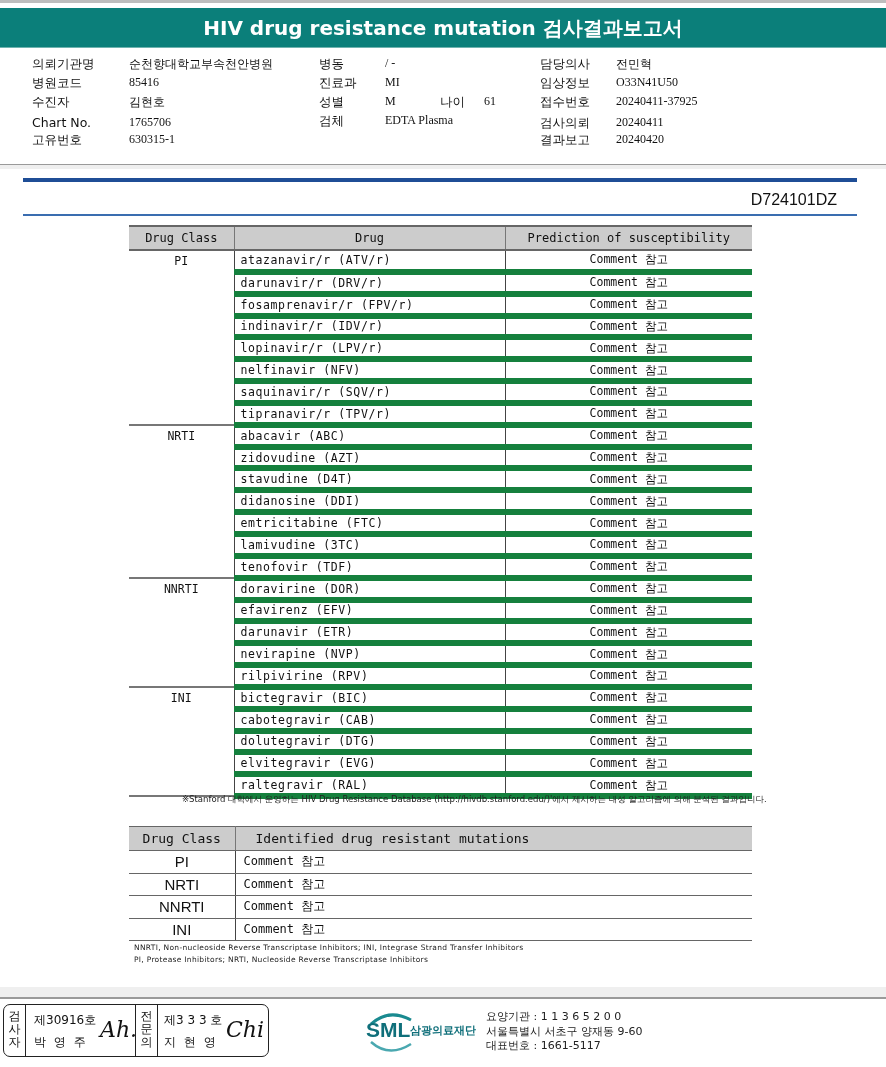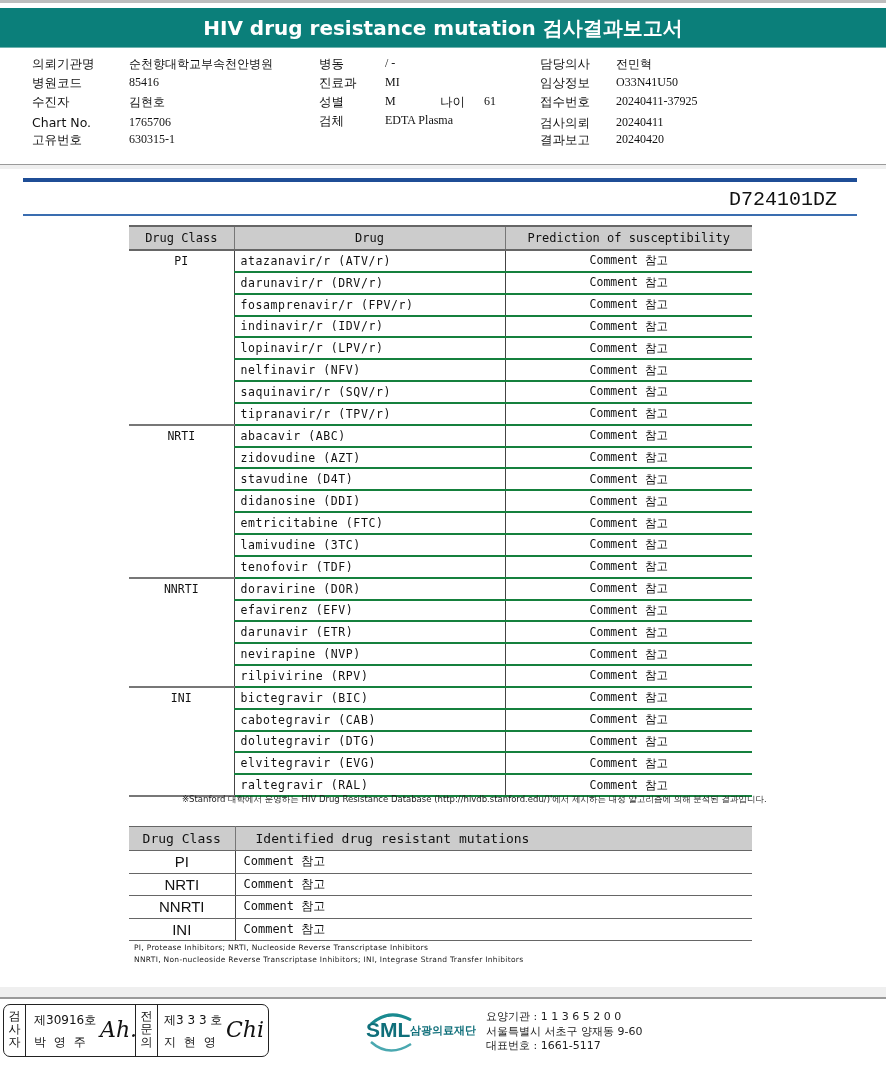--- a/index.html
+++ b/index.html
@@ -20,29 +20,29 @@
 
     .sep1 { position: absolute; left: 0; top: 164px; width: 886px; height: 1px; background: #9a9a9a; }
     .sep1b { position: absolute; left: 0; top: 165px; width: 886px; height: 4px; background: #efefef; }
 
     .blue-bar { position: absolute; left: 23px; top: 178px; width: 834px; height: 4px; background: #1f4d96; }
     .section-title {
       position: absolute; left: 23px; top: 186px; width: 834px; height: 28px;
       font-family: "DejaVu Sans Mono", monospace; font-size: 19px; line-height: 28px;
     }
     .section-title .st-name { position: absolute; left: 258px; letter-spacing: 0.5px; }
-    .section-title .st-code { position: absolute; right: 20px; font-family: Liberation Mono, monospace; font-size: 20px; }
+    .section-title .st-code { position: absolute; right: 20px; font-family: Liberation Sans, sans-serif; font-size: 16px; }
     .blue-line { position: absolute; left: 23px; top: 214px; width: 834px; height: 2px; background: #3a6db0; }
 
     table.main { position: absolute; left: 129px; top: 225px; width: 623px; border-collapse: collapse;
       font-family: "DejaVu Sans Mono", monospace; font-size: 11.5px; }
     table.main th { background: #cccccc; height: 24px; font-weight: normal; font-size: 12px;
       border-top: 2px solid #666; border-bottom: 2px solid #666; border-right: 1px solid #777; }
     table.main th:last-child { border-right: none; }
-    table.main td { height: 21.85px; padding: 0 6px; border-bottom: 2px solid #15803d; }
+    table.main td { height: 21.85px; padding: 0 6px; border-bottom: 6px solid #15803d; }
     table.main td.cls { text-align: center; vertical-align: top; padding-top: 3px; border-right: 1px solid #444;
       border-bottom: 2px solid #777; }
     table.main td.drug { border-right: 1px solid #444; width: 271px; letter-spacing: 0.6px; }
     table.main td.pred { text-align: center; width: 247px; }
 
     .footnote1 { position: absolute; left: 135px; top: 794px; width: 620px; font-size: 8.5px; line-height: 11px; color: #222; margin-left: 47px; }
 
     table.mut { position: absolute; left: 129px; top: 826px; width: 623px; border-collapse: collapse;
       font-family: "DejaVu Sans Mono", monospace; }
     table.mut th { background: #cccccc; height: 24px; font-weight: normal; font-size: 13px;
@@ -261,22 +261,22 @@
       <td class="c2">Comment 참고</td>
     </tr>
     <tr>
       <td class="c1">INI</td>
       <td class="c2">Comment 참고</td>
     </tr>
   </tbody>
 </table>
 
 <div class="abbr">
+  <div>NNRTI, Non-nucleoside Reverse Transcriptase Inhibitors; INI, Integrase Strand Transfer Inhibitors</div>
   <div>PI, Protease Inhibitors; NRTI, Nucleoside Reverse Transcriptase Inhibitors</div>
-  <div>NNRTI, Non-nucleoside Reverse Transcriptase Inhibitors; INI, Integrase Strand Transfer Inhibitors</div>
 </div>
 
 <div class="sep2"></div>
 <div class="sep2b"></div>
 
 <div class="sign-box">
   <div class="sb-vert" style="left:0"><span id="tester-vert">검<br>사<br>자</span></div>
   <div class="sb-div" style="left:21px"></div>
   <span class="sb-text" style="left:30px;top:7px">제30916호</span>
   <span class="sb-text" style="left:30px;top:29px;letter-spacing:2px">박 영 주</span>

